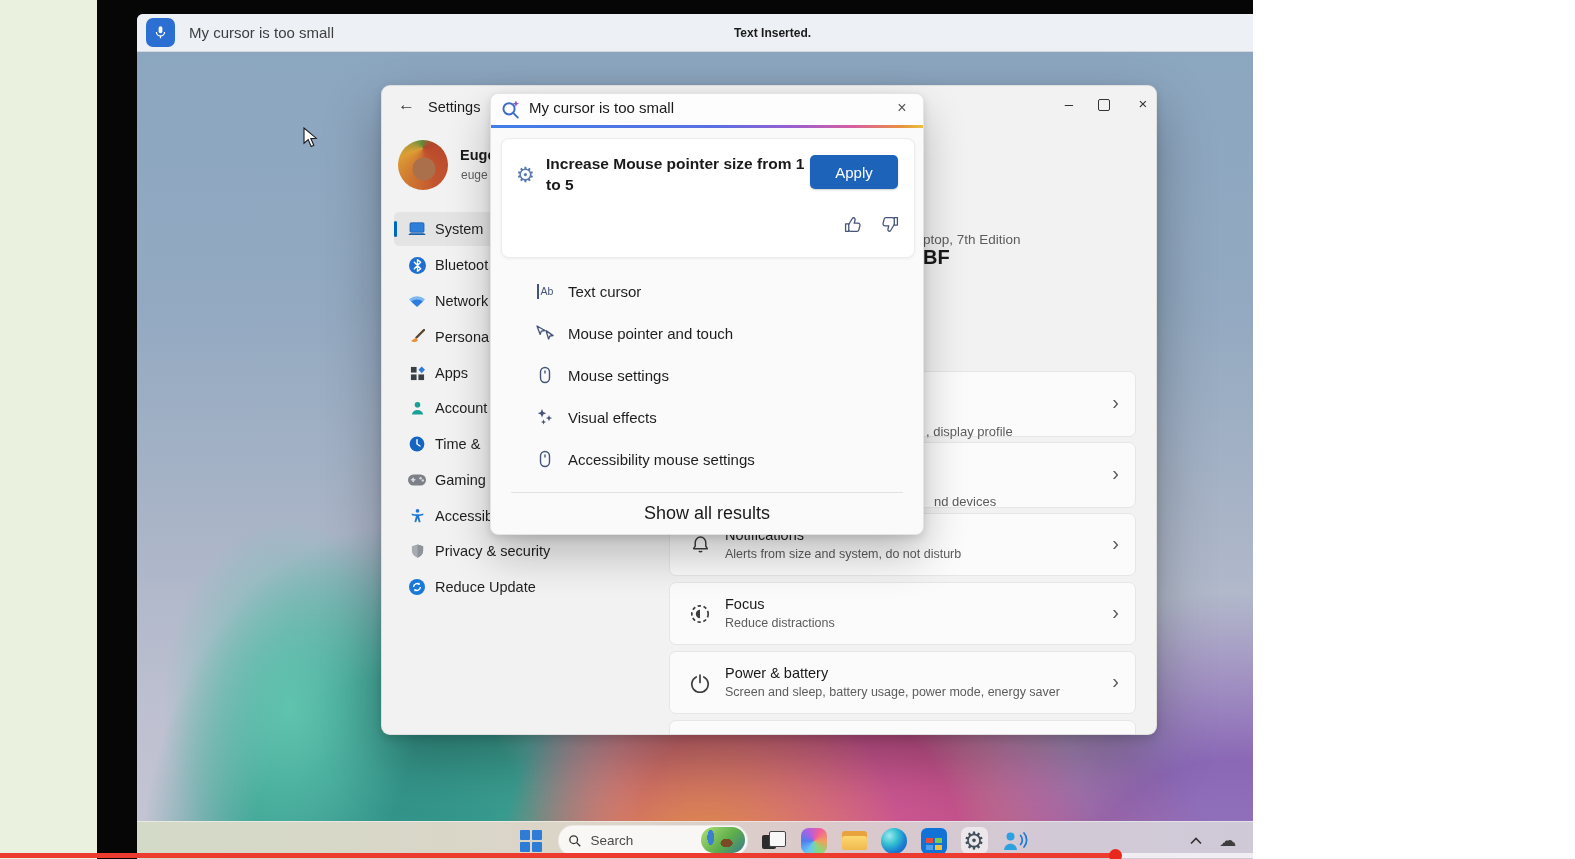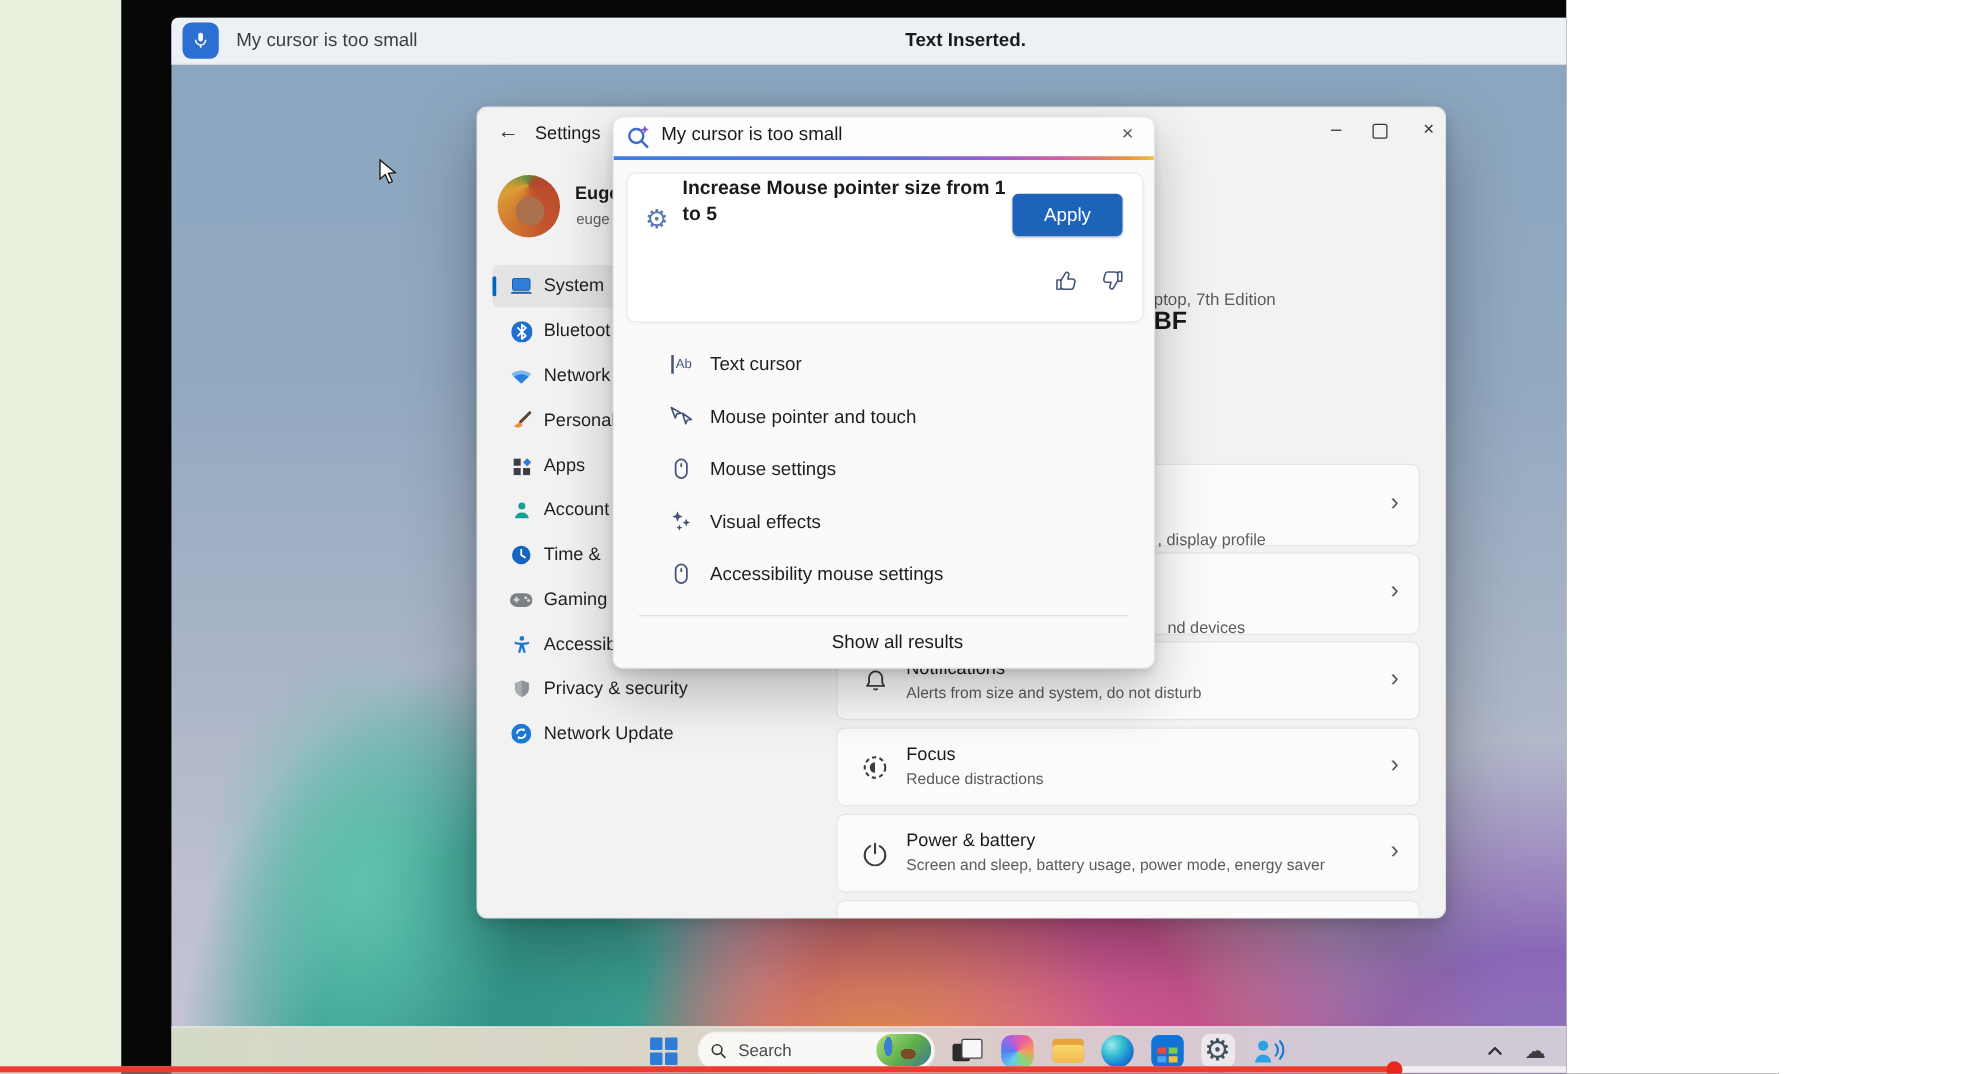--- a/index.html
+++ b/index.html
@@ -16,21 +16,21 @@
       radial-gradient(16% 36% at 12% 82%, #5fc3ae 0%, rgba(95,195,174,0) 62%),
       radial-gradient(30% 64% at 20% 103%, #2f8f87 0%, #3a9e90 38%, rgba(58,158,144,0) 66%),
       radial-gradient(18% 44% at 31% 112%, #16405f 0%, rgba(22,64,95,0) 60%),
       radial-gradient(26% 48% at 70% 108%, #aa5e92 0%, rgba(170,94,146,0) 60%),
       radial-gradient(38% 66% at 86% 112%, #9d7fc4 0%, #8a68b6 36%, rgba(138,104,182,0) 66%),
       linear-gradient(180deg, #8ba6c0 0%, #92a9c1 34%, #a7b3c6 58%, #bdc0d0 82%, #c6c5d5 100%);}
   
   .voicebar{position:absolute;left:0;top:0;width:100%;height:37px;background:#edf1f6;border-bottom:1px solid rgba(0,0,0,.10);display:flex;align-items:center;}
   .micbtn{width:29px;height:29px;border-radius:7px;background:#2b6fd3;margin-left:9px;display:flex;align-items:center;justify-content:center;}
   .vtext{margin-left:14px;font-size:15px;color:#3e3e3e;}
-  .vstatus{position:absolute;left:50%;transform:translateX(-50%);font-size:15px;font-weight:700;color:#1b1b1b;}
+  .vstatus{position:absolute;left:50%;transform:translateX(-50%);font-size:12px;font-weight:700;color:#1b1b1b;}
   .vgear{position:absolute;right:52px;top:4px;font-size:19px;color:#4f4f4f;}
   .vhelp{position:absolute;right:20px;top:7px;font-size:17px;color:#4f4f4f;}
   .vdot{position:absolute;right:13px;top:5px;width:6px;height:6px;border-radius:50%;background:#2b6fd3;}
   
   .win{position:absolute;left:381px;top:85px;width:774px;height:648px;background:#f2f2f2;border-radius:9px;box-shadow:0 24px 58px rgba(0,0,0,.30),0 4px 10px rgba(0,0,0,.14);border:1px solid rgba(0,0,0,.08);overflow:hidden;}
   .tb-back{position:absolute;left:16px;top:9px;font-size:17px;color:#3c3c3c;}
   .tb-title{position:absolute;left:46px;top:13px;font-size:14.5px;color:#1b1b1b;}
   .wc{position:absolute;top:6px;width:30px;height:24px;text-align:center;font-size:15px;color:#333;line-height:24px;}
   .maxbox{position:absolute;top:13px;width:10px;height:10px;border:1.3px solid #333;border-radius:2px;}
   
@@ -57,31 +57,31 @@
   .card-chev{position:absolute;right:16px;top:50%;transform:translateY(-58%);font-size:20px;color:#5a5a5a;}
   .frag{position:absolute;font-size:13px;color:#5c5c5c;margin-top:16px;}
   
   .flyout{position:absolute;left:490px;top:93px;width:432px;height:440px;background:#fafafa;border-radius:8px;border:1px solid #e4e4e4;box-shadow:0 20px 44px rgba(0,0,0,.24),0 3px 8px rgba(0,0,0,.12);}
   .srow{position:absolute;left:0;top:0;width:100%;height:33px;background:#fdfdfd;border-radius:8px 8px 0 0;}
   .sunder{position:absolute;left:0;top:31px;width:100%;height:2.5px;background:linear-gradient(90deg,#3f7ee8 0%,#5a6fe2 52%,#9a5fd0 70%,#d85fa0 84%,#e8923f 95%,#e8c23f 100%);}
   .sinput{position:absolute;left:36px;top:4px;width:350px;border:none;outline:none;background:transparent;font-size:15px;color:#1b1b1b;font-family:inherit;}
   .sclear{position:absolute;right:10px;top:5px;font-size:16px;color:#555;width:22px;text-align:center;}
   .aicard{position:absolute;left:10px;top:44px;width:412px;height:118px;background:#ffffff;border:1px solid #ececec;border-radius:8px;box-shadow:0 1px 3px rgba(0,0,0,.05);}
   .aigear{position:absolute;left:14px;top:24px;font-size:21px;color:#587ab0;}
-  .aititle{position:absolute;left:44px;top:1px;width:266px;font-size:15.5px;font-weight:600;color:#1a1a1a;line-height:21px;}
+  .aititle{position:absolute;left:44px;top:14px;width:266px;font-size:15.5px;font-weight:600;color:#1a1a1a;line-height:21px;}
   .applybtn{position:absolute;left:308px;top:16px;width:88px;height:34px;background:#1e63ba;border-radius:5px;color:#fff;font-size:15px;display:flex;align-items:center;justify-content:center;box-shadow:0 1px 2px rgba(0,0,0,.2);}
   .aidisc{position:absolute;left:44px;top:66px;width:278px;font-size:12.2px;color:#565656;line-height:16.5px;}
   .thumb{position:absolute;top:76px;width:20px;height:20px;}
   .rrow{position:absolute;left:0;width:100%;height:42px;display:flex;align-items:center;}
   .ric{width:20px;margin-left:44px;display:flex;justify-content:center;align-items:center;}
   .ric-bar{display:inline-block;width:2px;height:15px;background:#44537a;margin-right:2px;}
   .ric-ab{font-size:10.5px;color:#44537a;}
   .rlab{margin-left:13px;font-size:15px;color:#1e1e1e;}
   .rdiv{position:absolute;left:20px;top:398px;width:392px;height:1px;background:#e2e2e2;}
-  .showall{position:absolute;left:11px;top:404px;width:100%;height:30px;display:flex;align-items:center;justify-content:center;font-size:15px;color:#1a1a1a;}
+  .showall{position:absolute;left:0;top:404px;width:100%;height:30px;display:flex;align-items:center;justify-content:center;font-size:18px;color:#1a1a1a;}
   
   .taskbar{position:absolute;left:0;bottom:0;width:100%;height:37px;background:linear-gradient(90deg,#d4dac8 0%,#dcd4c8 38%,#dbc9cb 54%,#d2c9d6 72%,#cdcad8 100%);border-top:1px solid rgba(255,255,255,.45);}
   .tb-center{position:absolute;left:50%;top:0;height:100%;transform:translateX(-50%);display:flex;align-items:center;gap:13px;}
   .tbi{width:27px;height:27px;display:flex;align-items:center;justify-content:center;position:relative;}
   .startgrid{display:grid;grid-template-columns:10px 10px;grid-template-rows:10px 10px;gap:2px;}
   .startgrid span{background:#2f7cd6;border-radius:1px;}
   .spill{height:29px;width:188px;background:rgba(255,255,255,.82);border:1px solid rgba(0,0,0,.06);border-radius:15px;display:flex;align-items:center;position:relative;}
   .spill-lab{margin-left:9px;font-size:13.5px;color:#4a4a4a;}
   .spill-img{position:absolute;right:2px;top:1px;width:44px;height:26px;border-radius:13px;
      background:
@@ -352,21 +352,21 @@
     <div class="nav-item" style="top:484px">
       <span class="nav-ic">
         <svg width="16" height="16" viewBox="0 0 16 16">
           <circle cx="8" cy="8" r="8" fill="#1a78d6"></circle>
           <path d="M4.6 8a3.4 3.4 0 0 1 5.8-2.4" fill="none" stroke="#fff" stroke-width="1.4"></path>
           <path d="M11.4 8a3.4 3.4 0 0 1-5.8 2.4" fill="none" stroke="#fff" stroke-width="1.4"></path>
           <path d="M10.2 3.2l.7 2.6-2.6-.6z" fill="#fff"></path>
             <path d="M5.8 12.8l-.7-2.6 2.6.6z" fill="#fff"></path>
         </svg>
       </span>
-      <span class="nav-lab">Network Update</span>
+      <span class="nav-lab">Reduce Update</span>
     </div>
 
     <span class="hdr-name">BF</span>
     <span class="hdr-model">ptop, 7th Edition</span>
 
     <div class="card" style="top:285px;height:64px">
       <span class="card-chev">›</span>
     </div>
     <span class="frag" style="left:544px;top:322px">, display profile</span>
 

